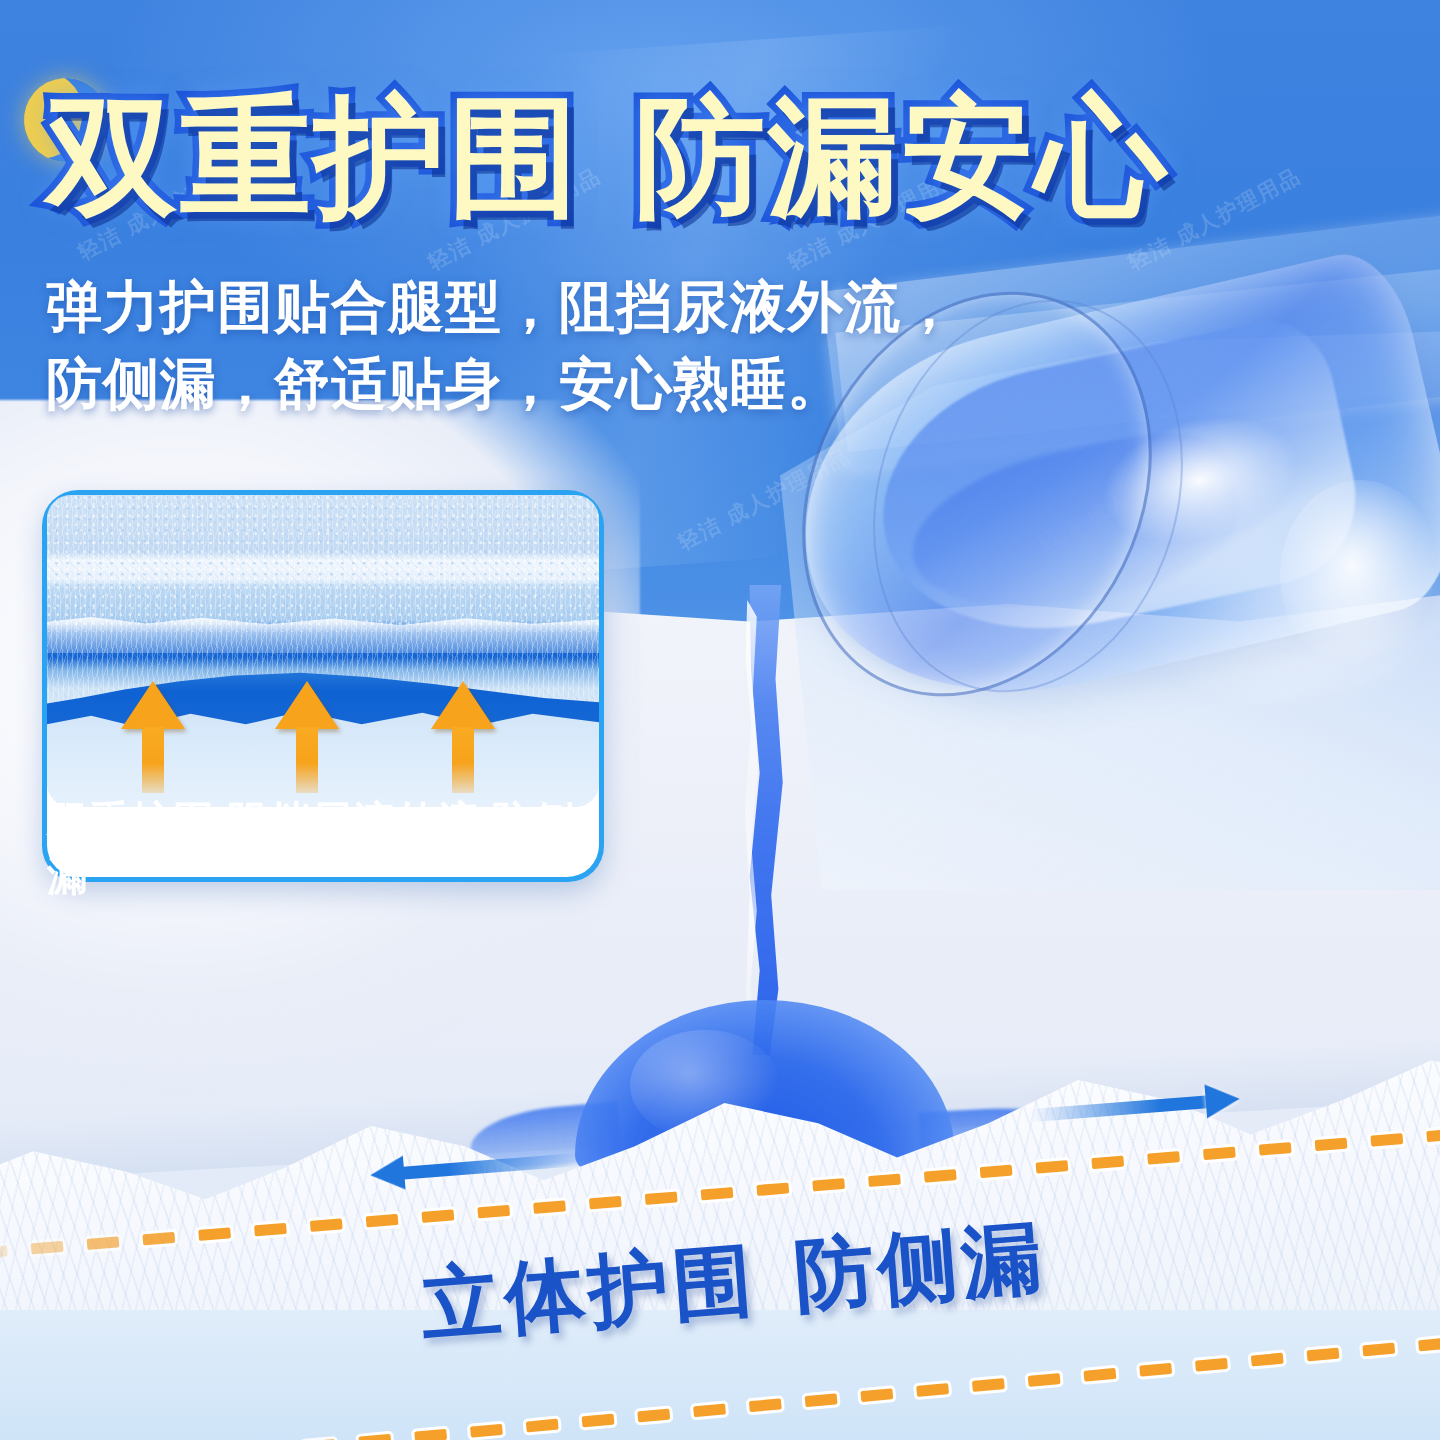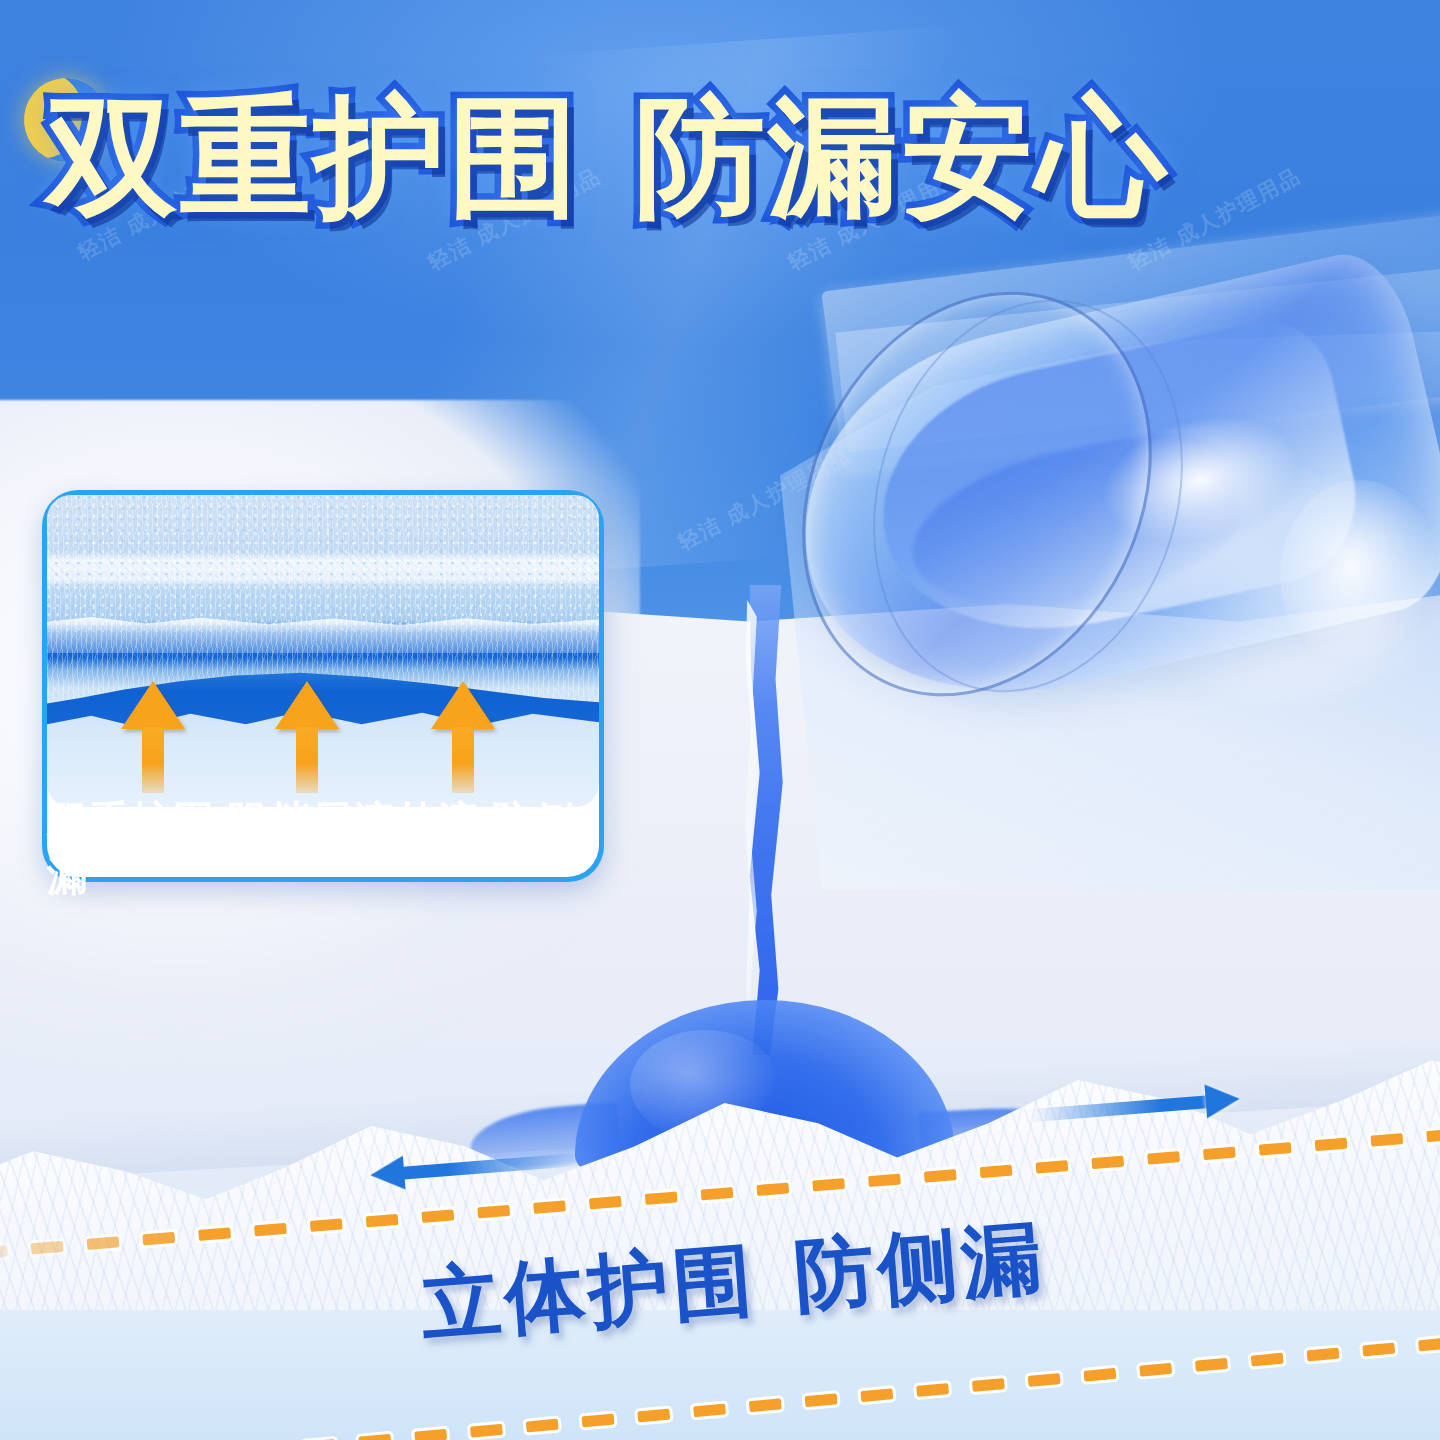--- a/index.html
+++ b/index.html
@@ -449,20 +449,24 @@
       <div class="dash" style="left: 1176px; width: 38px; background: rgb(245, 160, 42); border-color: rgb(255, 255, 255);"></div>
       <div class="dash" style="left: 1232px; width: 38px; background: rgb(245, 160, 42); border-color: rgb(255, 255, 255);"></div>
       <div class="dash" style="left: 1288px; width: 38px; background: rgb(245, 160, 42); border-color: rgb(255, 255, 255);"></div>
     </div>
 
   <div class="slogan"><span>立体护围</span><span class="gap"></span><span>防侧漏</span></div>
 
   <div class="moon"></div>
   <div class="headline"><span>双重护围</span><span class="gap"></span><span>防漏安心</span></div>
 
+  <div class="subtitle">
+    <span class="l2">弹力护围贴合腿型，阻挡尿液外流，</span>
+    <span class="l2">防侧漏，舒适贴身，安心熟睡。</span>
+  </div>
 
   <div class="card">
     <div class="card-inner">
       <div class="card-photo">
         <div class="fiber"></div>
         <div class="fiber-dots"></div>
         <div class="wave-top"></div>
         <div class="wave-blue"></div>
         <div class="wave-bot"></div>
         <div class="arrow-up a1">

